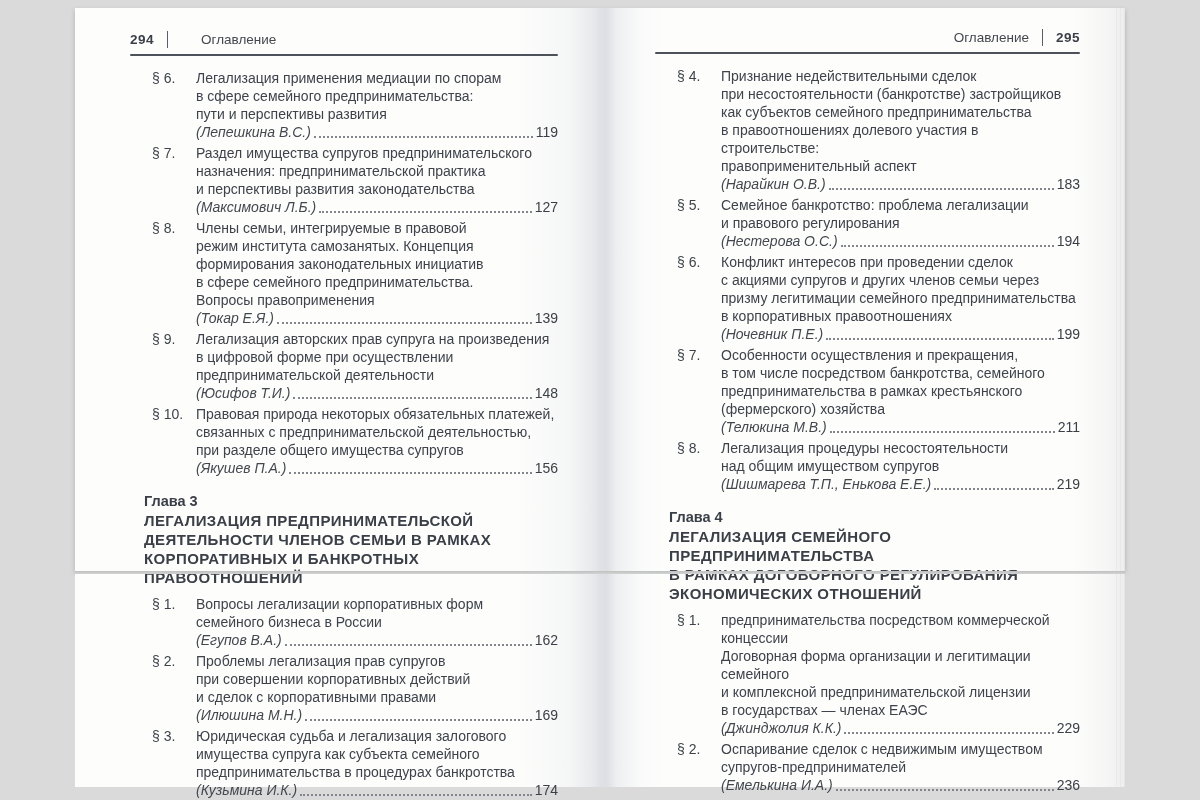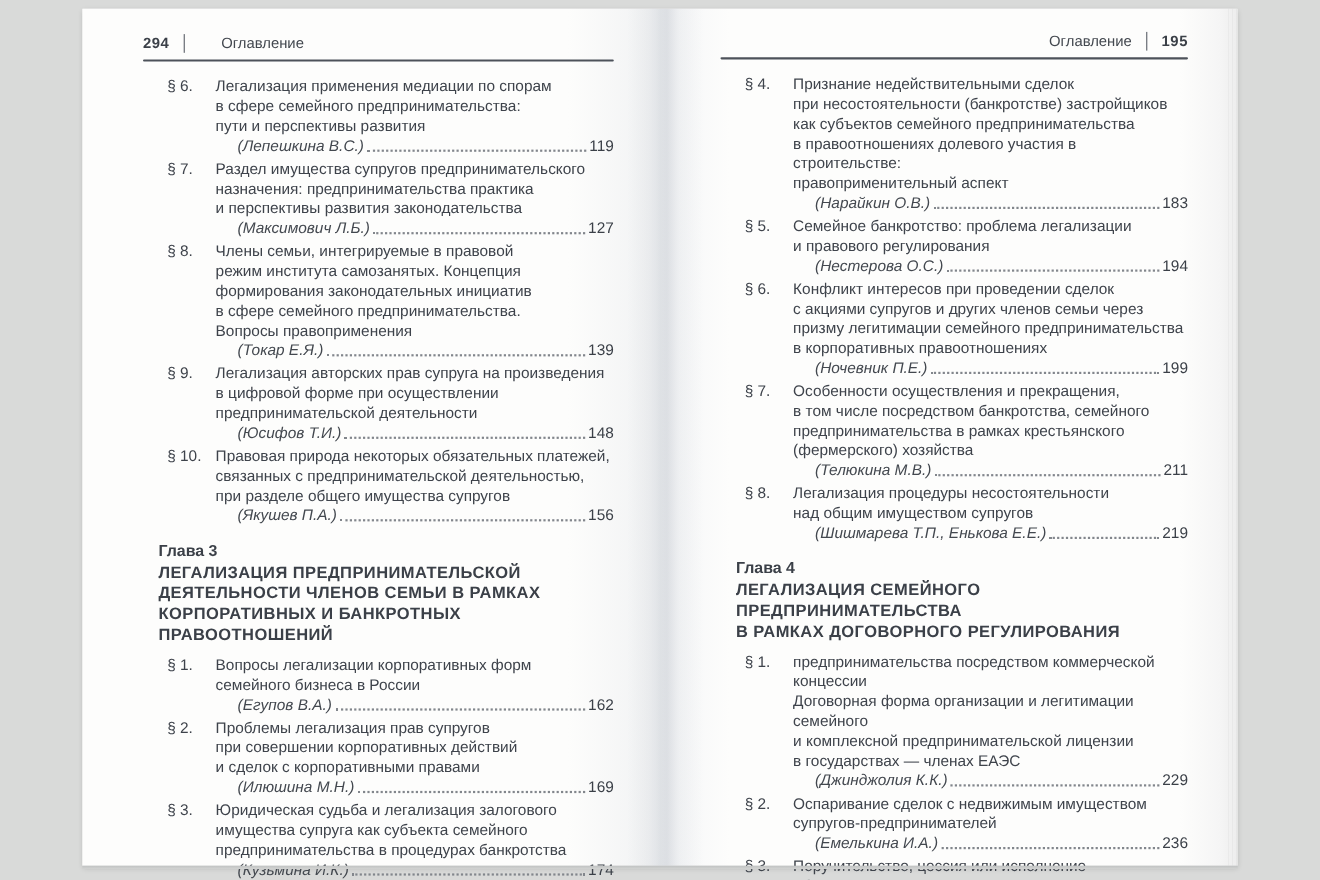--- a/index.html
+++ b/index.html
@@ -6,21 +6,21 @@
   .scene{
     position:relative;
     width:1200px;height:800px;
     background:#d9dad9;
     overflow:hidden;
     font-family:"Liberation Sans","DejaVu Sans",sans-serif;
   }
   .book{
     position:absolute;
     left:75px;top:8px;
-    width:1050px;height:779px;
+    width:1050px;height:563px;
     display:flex;
     background:#fdfdfc;
     box-shadow:0 2px 5px rgba(0,0,0,0.18);
   }
   .page{
     position:relative;
     width:525px;height:779px;
     box-sizing:border-box;
     color:#3e434b;
   }
@@ -72,21 +72,21 @@
     padding-left:22px;
     margin-bottom:3px;
   }
   .entry-num{
     flex:0 0 44px;
     white-space:nowrap;
   }
   .entry-body{flex:1 1 auto;min-width:0;}
   .entry-line{display:block;}
   .entry-last{display:flex;}
-  .authors{font-style:italic;white-space:nowrap;color:#43484f;margin-left:20px;}
+  .authors{font-style:italic;white-space:nowrap;color:#43484f;}
   .leader{
     flex:1 1 auto;
     border-bottom:2px dotted #82868c;
     align-self:flex-end;
     margin:0 3px 3px 3px;
     min-width:12px;
   }
   .pageno{white-space:nowrap;color:#3b4048;}
   
   .chapter{margin:15px 0 8px 14px;}
@@ -120,21 +120,21 @@
                 <span class="authors">(Лепешкина В.С.)</span>
                 <span class="leader"></span>
                 <span class="pageno">119</span>
               </span>
             </span>
           </div>
           <div class="entry">
             <span class="entry-num">§ 7.</span>
             <span class="entry-body">
               <span class="entry-line">Раздел имущества супругов предпринимательского</span>
-              <span class="entry-line">назначения: предпринимательства практика</span>
+              <span class="entry-line">назначения: предпринимательской практика</span>
               <span class="entry-line">и перспективы развития законодательства</span>
               <span class="entry-last">
                 <span class="authors">(Максимович Л.Б.)</span>
                 <span class="leader"></span>
                 <span class="pageno">127</span>
               </span>
             </span>
           </div>
           <div class="entry">
             <span class="entry-num">§ 8.</span>
@@ -221,21 +221,21 @@
               </span>
             </span>
           </div>
         </div>
     </div>
 
     <div class="page page-right">
       <div class="page-header right">
         <span class="header-title">Оглавление</span>
         <span class="header-divider"></span>
-        <span class="pagenum">195</span>
+        <span class="pagenum">295</span>
       </div>
       <div class="header-rule"></div>
       <div class="toc" id="toc-right">
           <div class="entry">
             <span class="entry-num">§ 4.</span>
             <span class="entry-body">
               <span class="entry-line">Признание недействительными сделок</span>
               <span class="entry-line">при несостоятельности (банкротстве) застройщиков</span>
               <span class="entry-line">как субъектов семейного предпринимательства</span>
               <span class="entry-line">в правоотношениях долевого участия в строительстве:</span>
@@ -296,20 +296,21 @@
                 <span class="authors">(Шишмарева Т.П., Енькова Е.Е.)</span>
                 <span class="leader"></span>
                 <span class="pageno">219</span>
               </span>
             </span>
           </div>
           <div class="chapter">
             <div class="chapter-label">Глава 4</div>
             <div class="chapter-title-line">ЛЕГАЛИЗАЦИЯ СЕМЕЙНОГО ПРЕДПРИНИМАТЕЛЬСТВА</div>
             <div class="chapter-title-line">В РАМКАХ ДОГОВОРНОГО РЕГУЛИРОВАНИЯ</div>
+            <div class="chapter-title-line">ЭКОНОМИЧЕСКИХ ОТНОШЕНИЙ</div>
           </div>
           <div class="entry">
             <span class="entry-num">§ 1.</span>
             <span class="entry-body">
               <span class="entry-line">предпринимательства посредством коммерческой концессии</span>
               <span class="entry-line">Договорная форма организации и легитимации семейного</span>
               <span class="entry-line">и комплексной предпринимательской лицензии</span>
               <span class="entry-line">в государствах — членах ЕАЭС</span>
               <span class="entry-last">
                 <span class="authors">(Джинджолия К.К.)</span>

